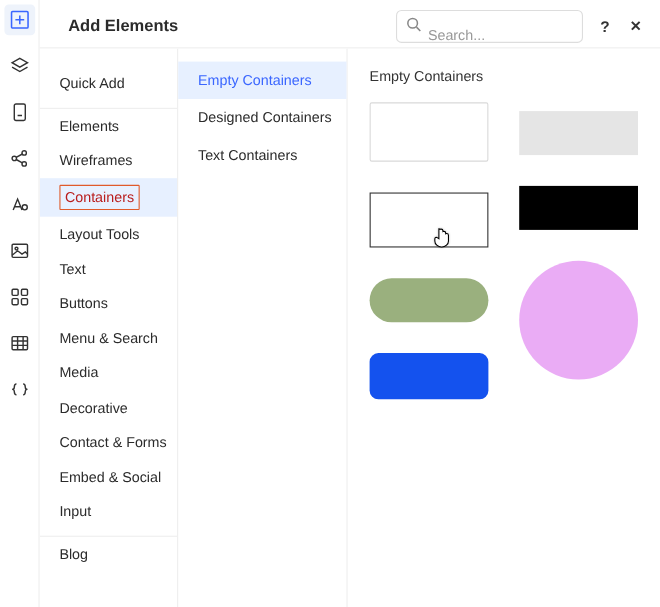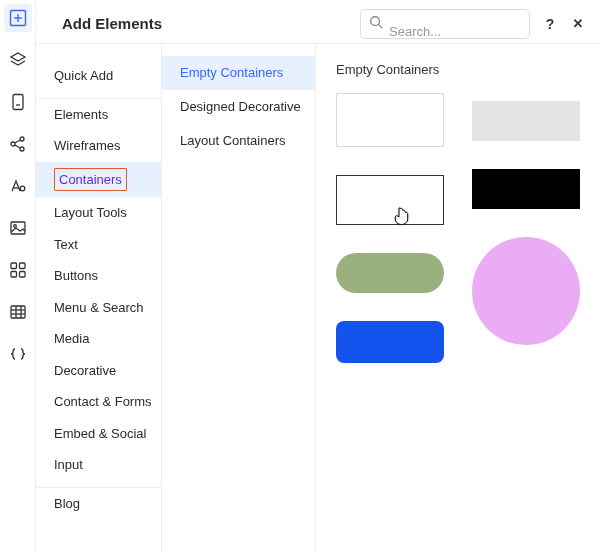--- a/index.html
+++ b/index.html
@@ -25,21 +25,21 @@
   
   .body { flex: 1; display: flex; overflow: hidden; }
   .col1 { width: 126px; border-right: 1px solid #eee; padding-top: 16px; overflow-y: auto; }
   .col2 { width: 154px; border-right: 1px solid #eee; padding-top: 12px; }
   .col3 { flex: 1; padding: 18px 20px; }
 
   .col1-group { margin-bottom: 0; border-bottom: 1px solid #eee; padding-bottom: 6px; }
   .col1-group:last-child { border-bottom: none; }
   .col1-item { padding: 6px 8px 6px 18px; font-size: 13px; color: #2b2b2b; cursor: pointer; line-height: 1.5; }
   .col1-item.selected { background: #e7f0ff; }
-  .col1-item.selected .col1-label { color: #6d28d9; border: 1px solid #e05a2b; padding: 1px 4px; border-radius: 1px; display: inline-block; }
+  .col1-item.selected .col1-label { color: #b91c1c; border: 1px solid #e05a2b; padding: 1px 4px; border-radius: 1px; display: inline-block; }
 
   .col2-item { padding: 8px 8px 8px 18px; font-size: 13px; cursor: pointer; line-height: 1.4; }
   .col2-item.selected { background: #e7f0ff; color: #3a66ff; }
 
   .col3-title { font-size: 13px; color: #333; margin-bottom: 16px; }
   .preview { position: relative; }
   .p1 { width: 108px; height: 54px; background: #fff; border: 1px solid #d9d9d9; border-radius: 2px; }
   .p2 { width: 108px; height: 40px; background: #e5e5e5; }
   .p3 { width: 108px; height: 50px; background: #fff; border: 1px solid #333; }
   .p4 { width: 108px; height: 40px; background: #000; }
@@ -164,22 +164,22 @@
         <div class="col1-item"><span class="col1-label">Input</span></div>
       </div>
       <div class="col1-group">
         <div class="col1-item"><span class="col1-label">Blog</span></div>
 
       </div>
     </div>
 
     <div class="col2">
       <div class="col2-item selected">Empty Containers</div>
-      <div class="col2-item">Designed Decorative</div>
-      <div class="col2-item">Layout Containers</div>
+      <div class="col2-item">Designed Containers</div>
+      <div class="col2-item">Text Containers</div>
     </div>
 
     <div class="col3">
       <div class="col3-title">Empty Containers</div>
       <div class="cols-wrap">
         <div class="col-a">
           <div class="preview p1"></div>
           <div class="preview p3">
             <span class="cursor-ptr">
               <svg width="18" height="20" viewBox="0 0 18 20">

